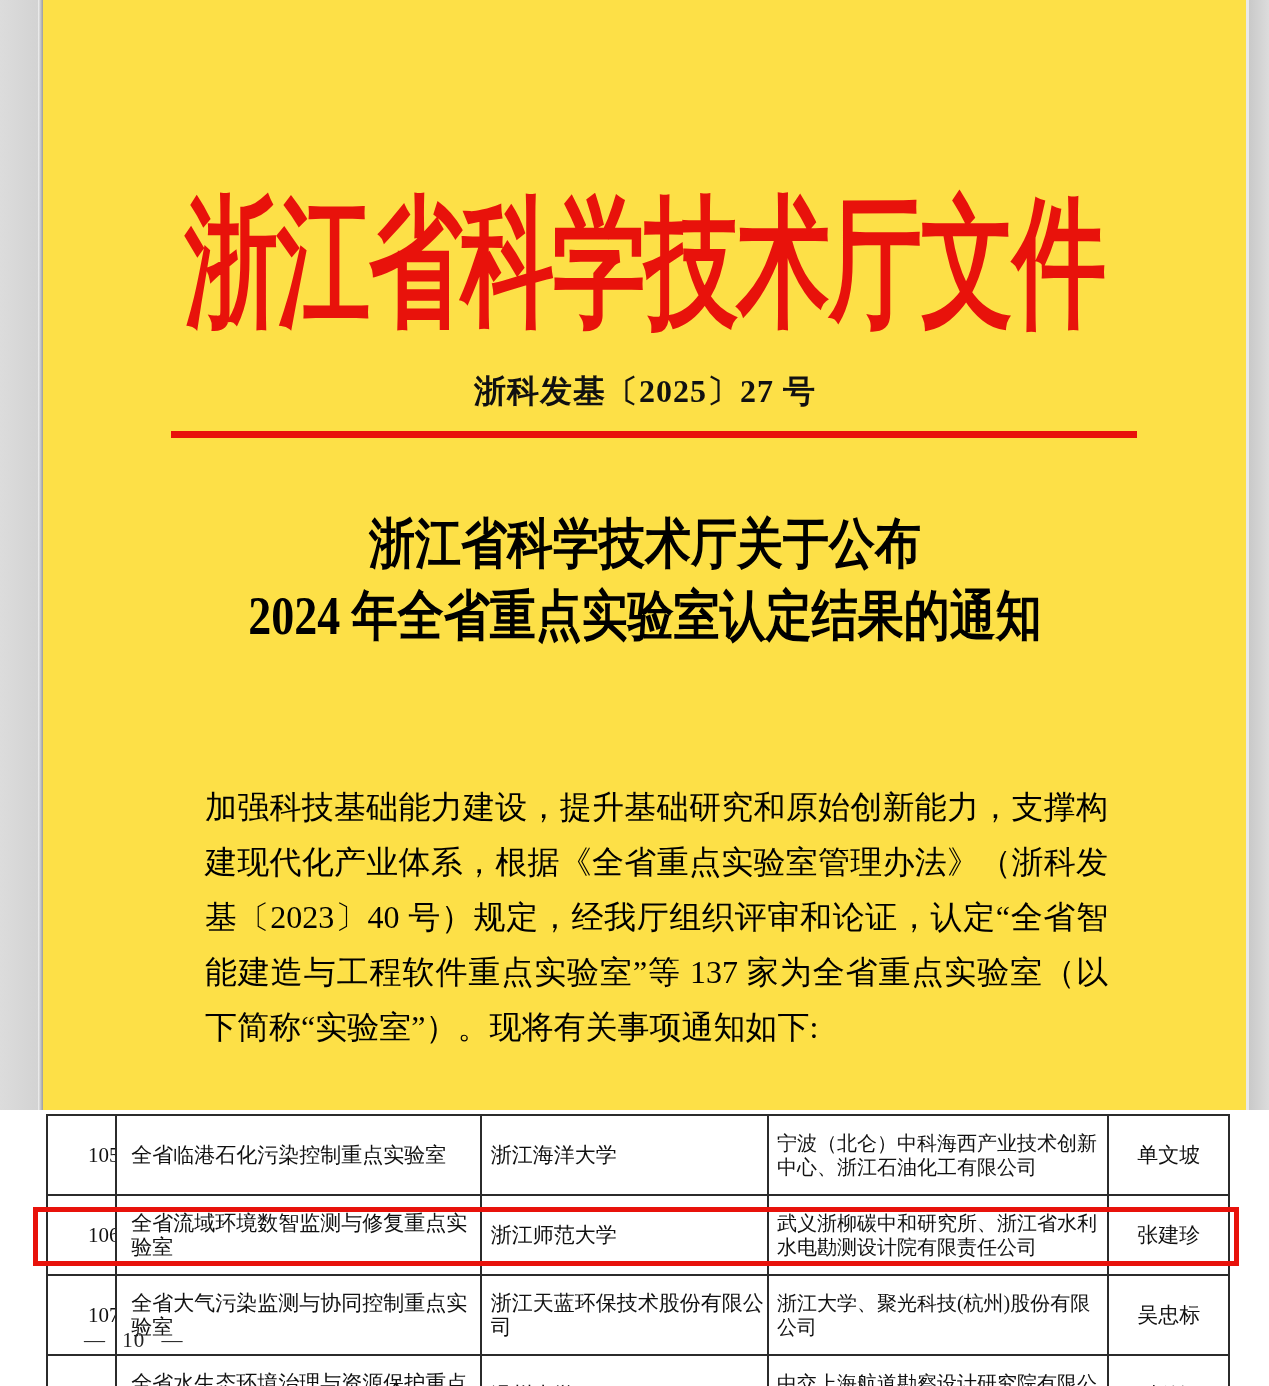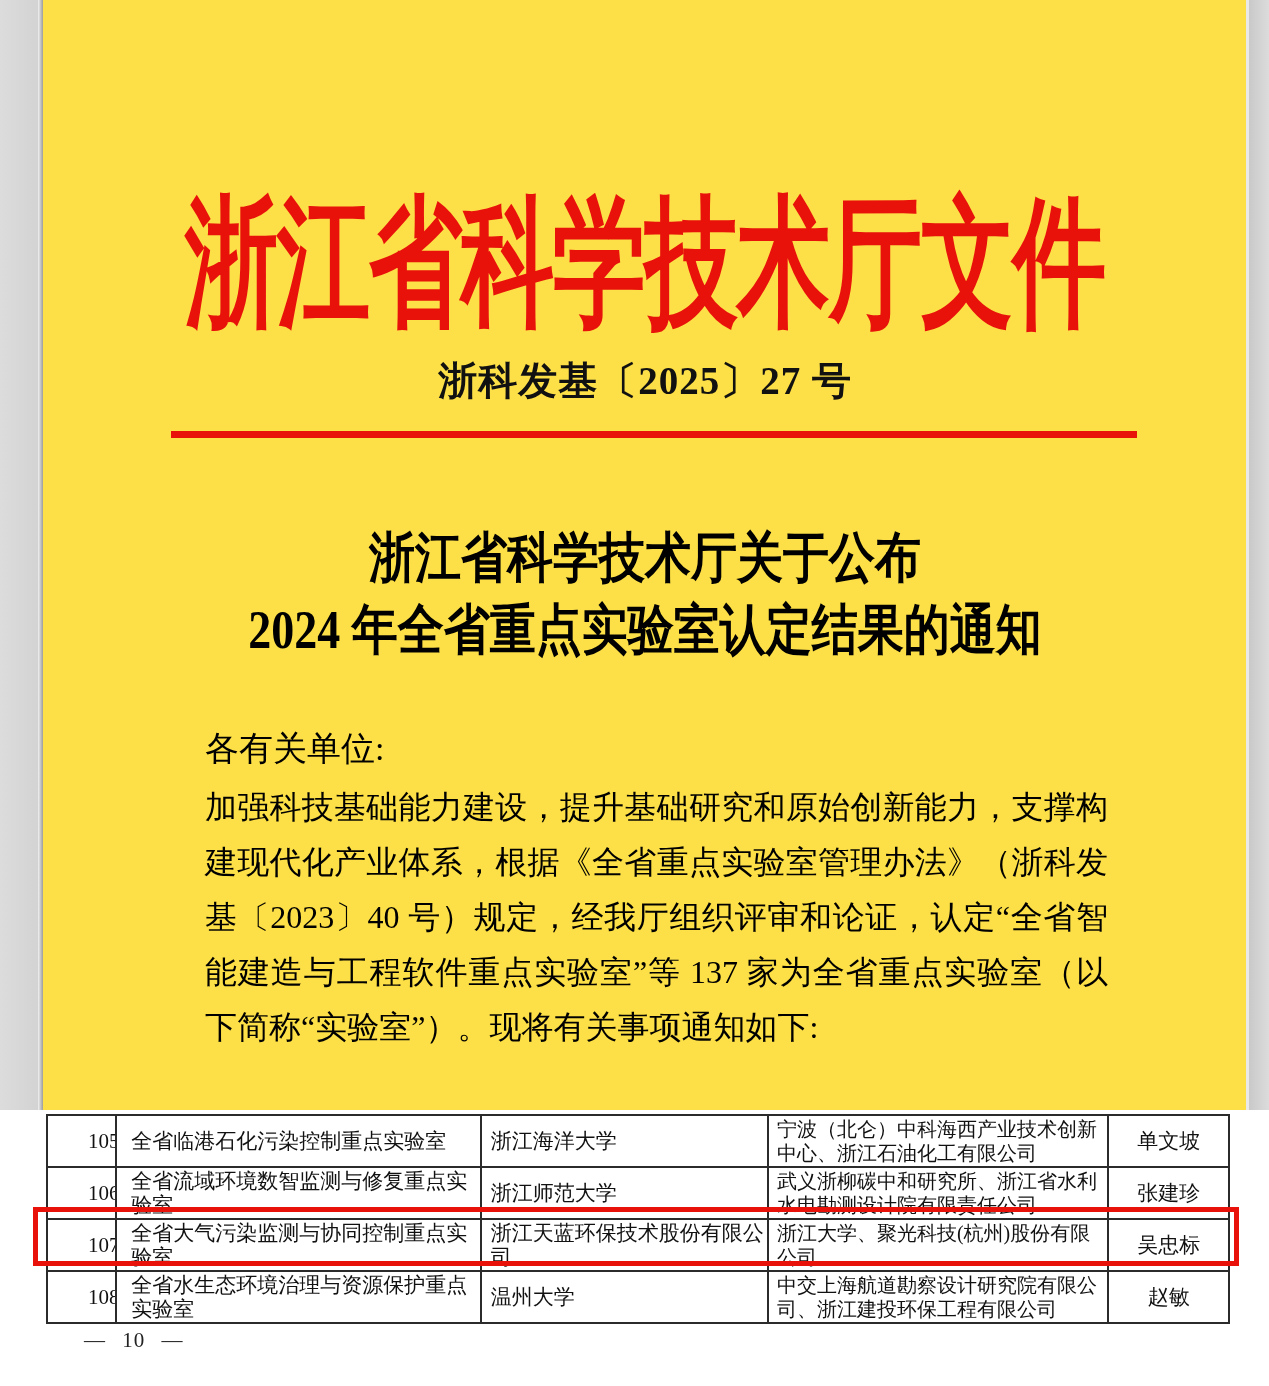--- a/index.html
+++ b/index.html
@@ -15,46 +15,46 @@
   .page-edge-left { position: absolute; left: 38px; top: 0; width: 5px; height: 1110px;
                  background: linear-gradient(to right, #f2f2f2, #9c9c9c); }
   .strip-right { position: absolute; left: 1249px; top: 0; width: 20px; height: 1110px;
                  background: linear-gradient(to right, #c9c9c9, #dcdcdc); }
   .page-edge-right { position: absolute; left: 1246px; top: 0; width: 3px; height: 1110px; background: #e9e9e9; }
 
   .red-header-title { position: absolute; left: 43px; top: 168px; width: 1204px;
                  text-align: center; font-size: 93px; font-weight: bold; color: #e8120b;
                  white-space: nowrap; letter-spacing: -1px;
                  transform: scale(1, 1.52); transform-origin: top center; }
-  .doc-number  { position: absolute; left: 43px; top: 354px; width: 1204px; text-align: center;
-                 font-size: 39px; font-weight: bold; color: #111; letter-spacing: 1px; }
+  .doc-number  { position: absolute; left: 43px; top: 370px; width: 1204px; text-align: center;
+                 font-size: 32px; font-weight: bold; color: #111; letter-spacing: 1px; }
   .red-rule    { position: absolute; left: 171px; top: 431px; width: 966px; height: 7px; background: #e8120b; }
 
-  .notice-title { position: absolute; left: 43px; top: 522px; width: 1204px; text-align: center;
+  .notice-title { position: absolute; left: 43px; top: 508px; width: 1204px; text-align: center;
                  font-weight: bold; color: #000; font-size: 46px; line-height: 72px; }
   .notice-title .stretch { display: inline-block; transform: scale(1, 1.18); transform-origin: center; white-space: nowrap; }
 
   .salutation  { position: absolute; left: 205px; top: 726px; font-size: 34px; color: #000; }
 
   .body-par    { position: absolute; left: 205px; top: 780px; width: 903px; font-size: 32px; color: #000; }
   .body-par .line { height: 55px; line-height: 55px; text-align: justify; white-space: normal; }
   .body-par .line.fill { text-align-last: justify; }
   .body-par .line.indent { text-indent: 72px; }
 
   
   .bottom-section { position: absolute; left: 0; top: 1110px; width: 1269px; height: 276px; background: #ffffff; }
 
   table.lab-table { position: absolute; left: 46px; top: 4px; border-collapse: collapse;
                  table-layout: fixed; width: 1184px; font-size: 21px; color: #111; }
   table.lab-table td { border: 2px solid #2b2b2b; height: 49px; vertical-align: middle;
                  overflow: hidden; line-height: 24px; }
   td.c-no       { width: 66px;  text-align: center; font-family: "Liberation Serif", serif; padding-left: 40px; }
   td.c-lab      { width: 348px; padding-left: 14px; }
   td.c-inst     { width: 274px; padding-left: 9px; }
-  td.c-partners { width: 325px; padding: 1px 8px; font-size: 20px; }
+  td.c-partners { width: 325px; padding: 15px 8px; font-size: 20px; }
   td.c-name     { width: 115px; text-align: center; }
 
   .highlight-box { position: absolute; left: 33px; top: 97px; width: 1206px; height: 59px;
                  border: 5px solid #e8120b; background: transparent; pointer-events: none; }
 
   .page-number { position: absolute; left: 84px; top: 218px; font-size: 21px; color: #222;
                  word-spacing: 10px; letter-spacing: 1px; }
 </style>
 </head>
 <body>
@@ -71,21 +71,20 @@
 
     <div class="doc-number">浙科发基〔2025〕27 号</div>
 
     <div class="red-rule"></div>
 
     <div class="notice-title">
       <div><span class="stretch">浙江省科学技术厅关于公布</span></div>
       <div><span class="stretch">2024 年全省重点实验室认定结果的通知</span></div>
     </div>
 
-    <div class="salutation">各有关单位:</div>
 
     <div class="body-par">
       <div class="line fill">加强科技基础能力建设，提升基础研究和原始创新能力，支撑构</div>
       <div class="line fill">建现代化产业体系，根据《全省重点实验室管理办法》（浙科发</div>
       <div class="line fill">基〔2023〕40 号）规定，经我厅组织评审和论证，认定“全省智</div>
       <div class="line fill">能建造与工程软件重点实验室”等 137 家为全省重点实验室（以</div>
       <div class="line">下简称“实验室”）。现将有关事项通知如下:</div>
     </div>
   </div>
 

